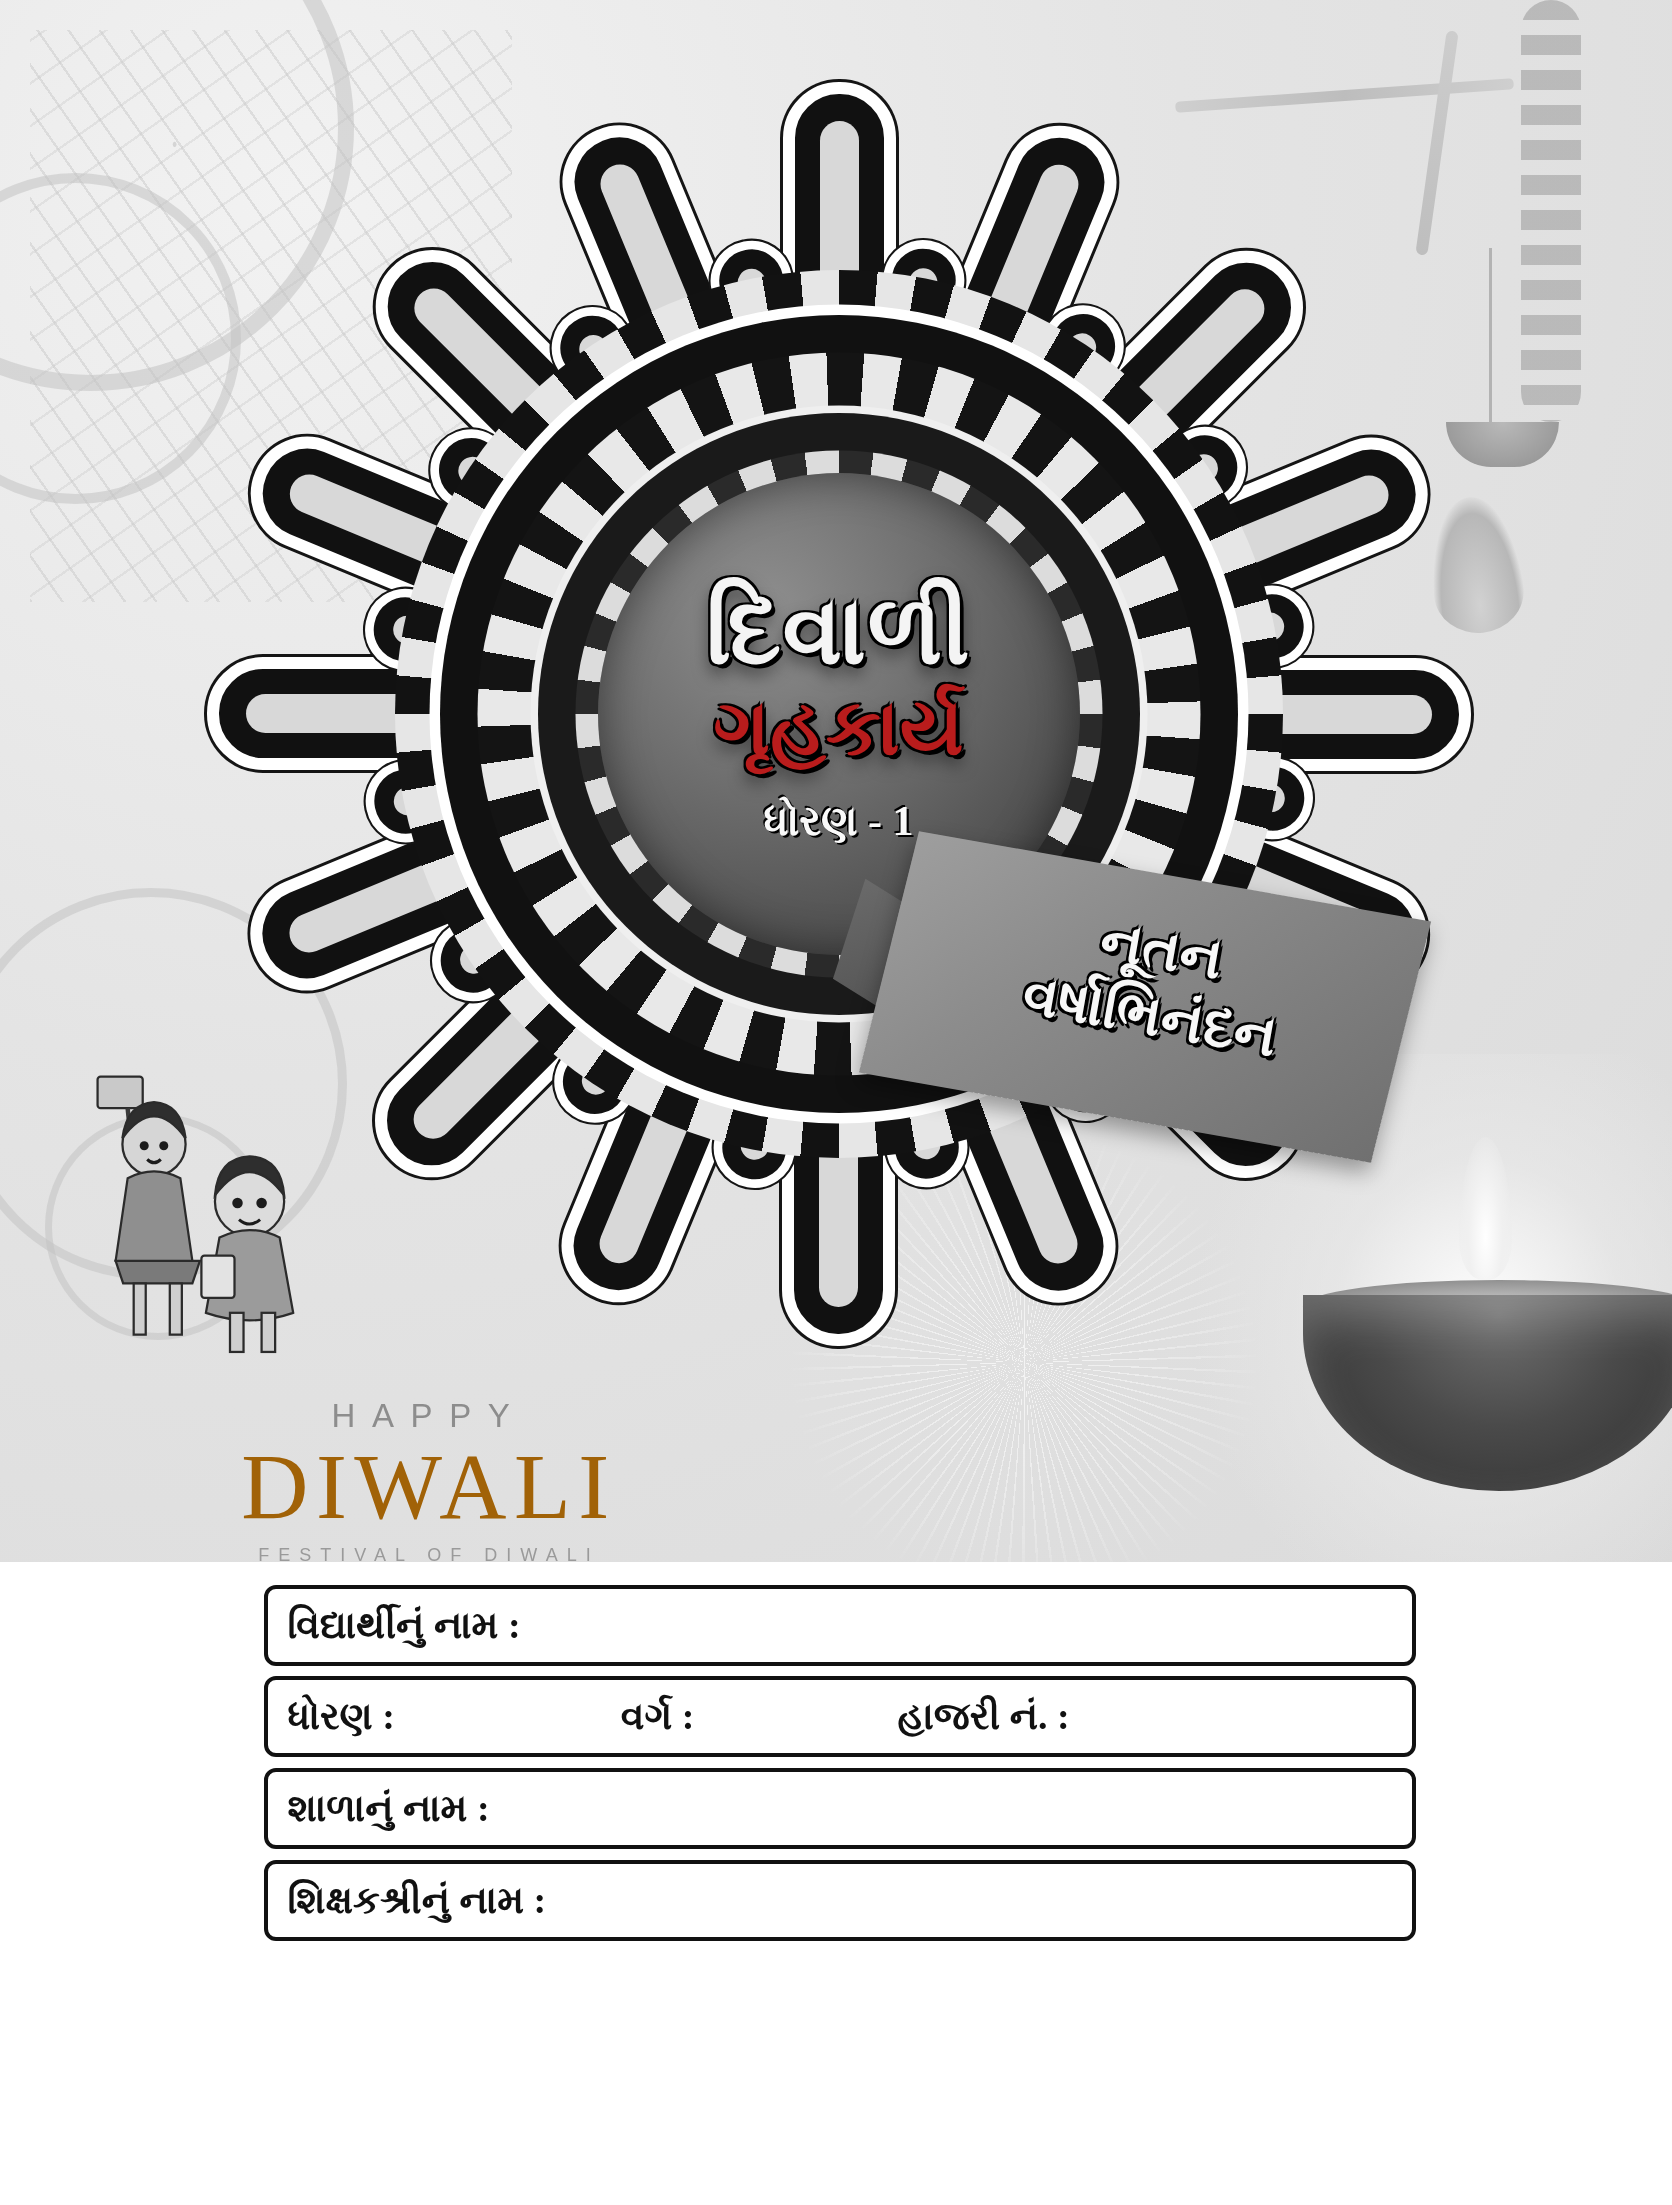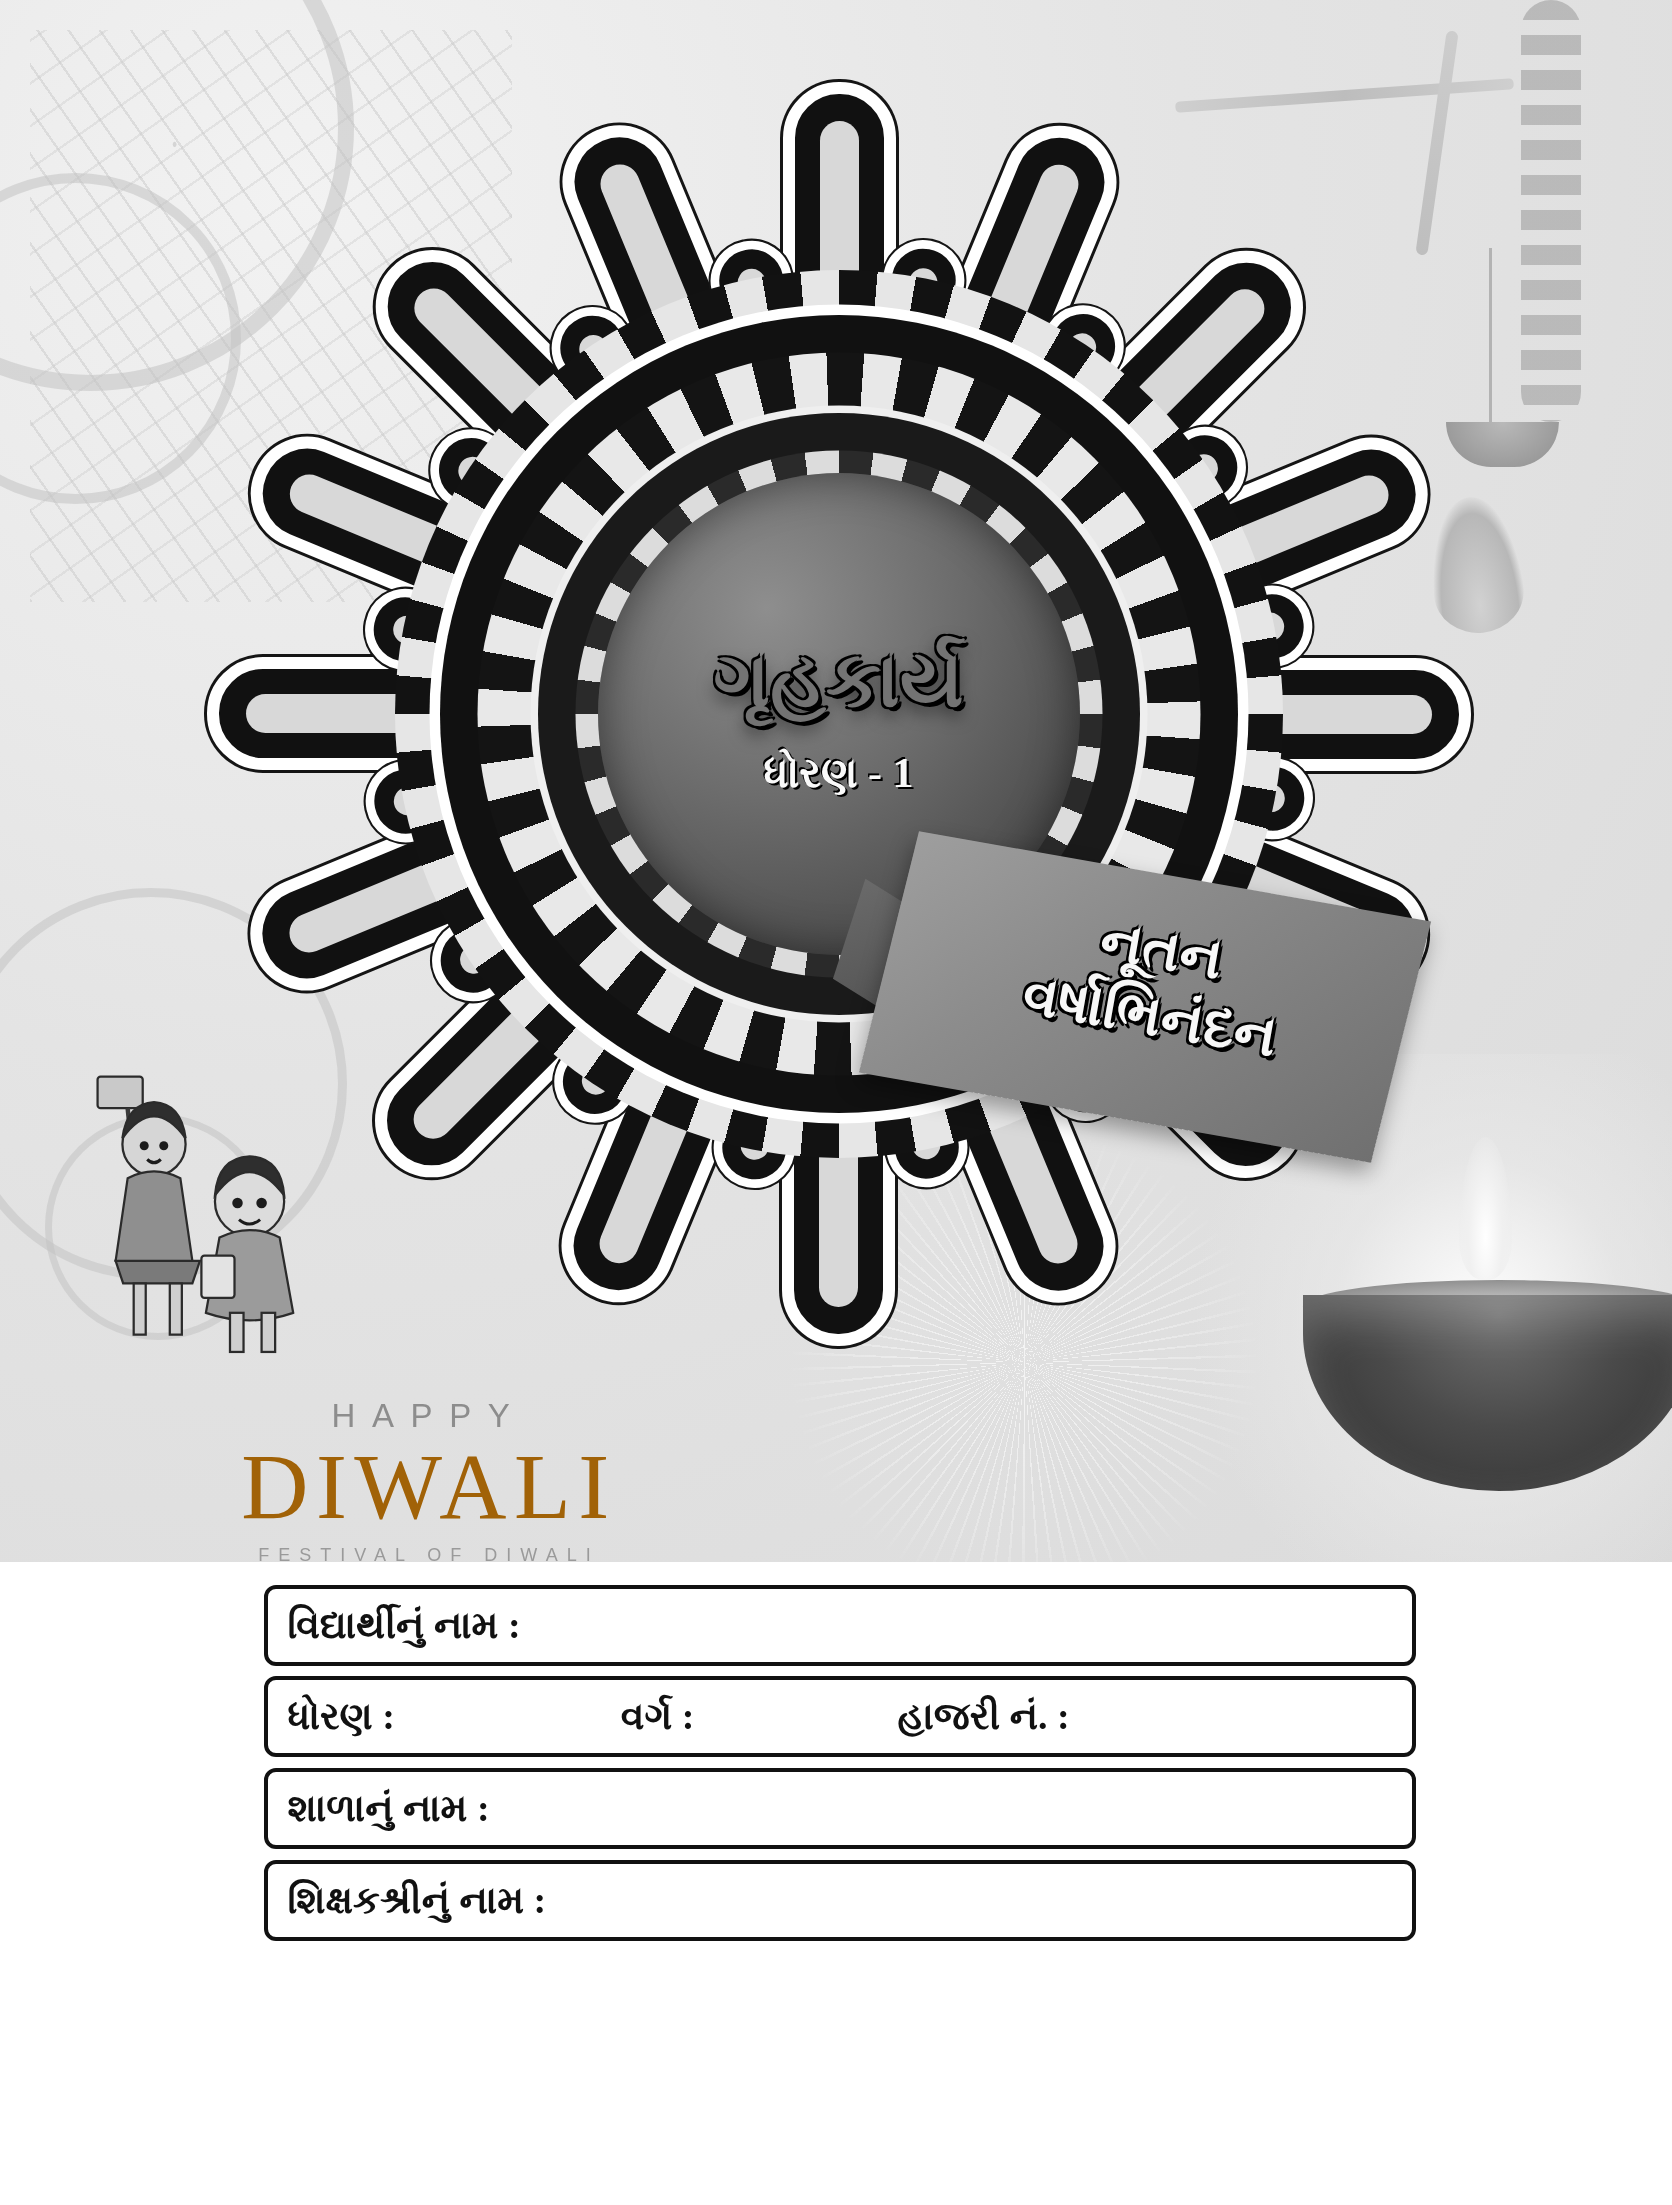--- a/index.html
+++ b/index.html
@@ -187,21 +187,21 @@
     line-height: 1.0;
     color: #f4f4f4;
     text-shadow: 3.8px 3.8px 0 #000, -2.3px -2.3px 0 #000, 2.3px -2.3px 0 #000, -2.3px 2.3px 0 #000, 0 9px 16.6px rgba(0,0,0,.6);
     letter-spacing: 1.5px;
   }
   .title-sub {
     font-family: "Liberation Serif", serif;
     font-size: 78px;
     font-weight: 700;
     margin-top: 4.5px;
-    color: #737373;
+    color: #b91c1c;
     text-shadow: 3.8px 3.8px 0 #000, -2.3px -2.3px 0 #000, 2.3px -2.3px 0 #000, -2.3px 2.3px 0 #000, 0 9px 16.6px rgba(0,0,0,.6);
   }
   .title-std {
     font-family: "Liberation Serif", serif;
     font-size: 42px;
     font-weight: 700;
     margin-top: 22.6px;
     color: #fafafa;
     text-shadow: 2.3px 2.3px 0 #000, -1.5px -1.5px 0 #000;
   }
@@ -432,20 +432,21 @@
       </div>
     <div class="ring-mid rm1"></div>
     <div class="ring-mid rm2"></div>
     <div class="ring-mid rm3"></div>
     <div class="ring-mid rm4"></div>
     <div class="ring-mid rm5"></div>
     <div class="ring-mid rm6"></div>
     <div class="center-disc"></div>
 
     <div class="title-block">
+      <div class="title-main">દિવાળી</div>
       <div class="title-sub">ગૃહકાર્ય</div>
       <div class="title-std">ધોરણ - 1</div>
     </div>
   </div>
 
   <div class="ribbon-tail"></div>
   <div class="ribbon"></div>
   <div class="ribbon-text">
     <div>નૂતન</div>
     <div>વર્ષાભિનંદન</div>

